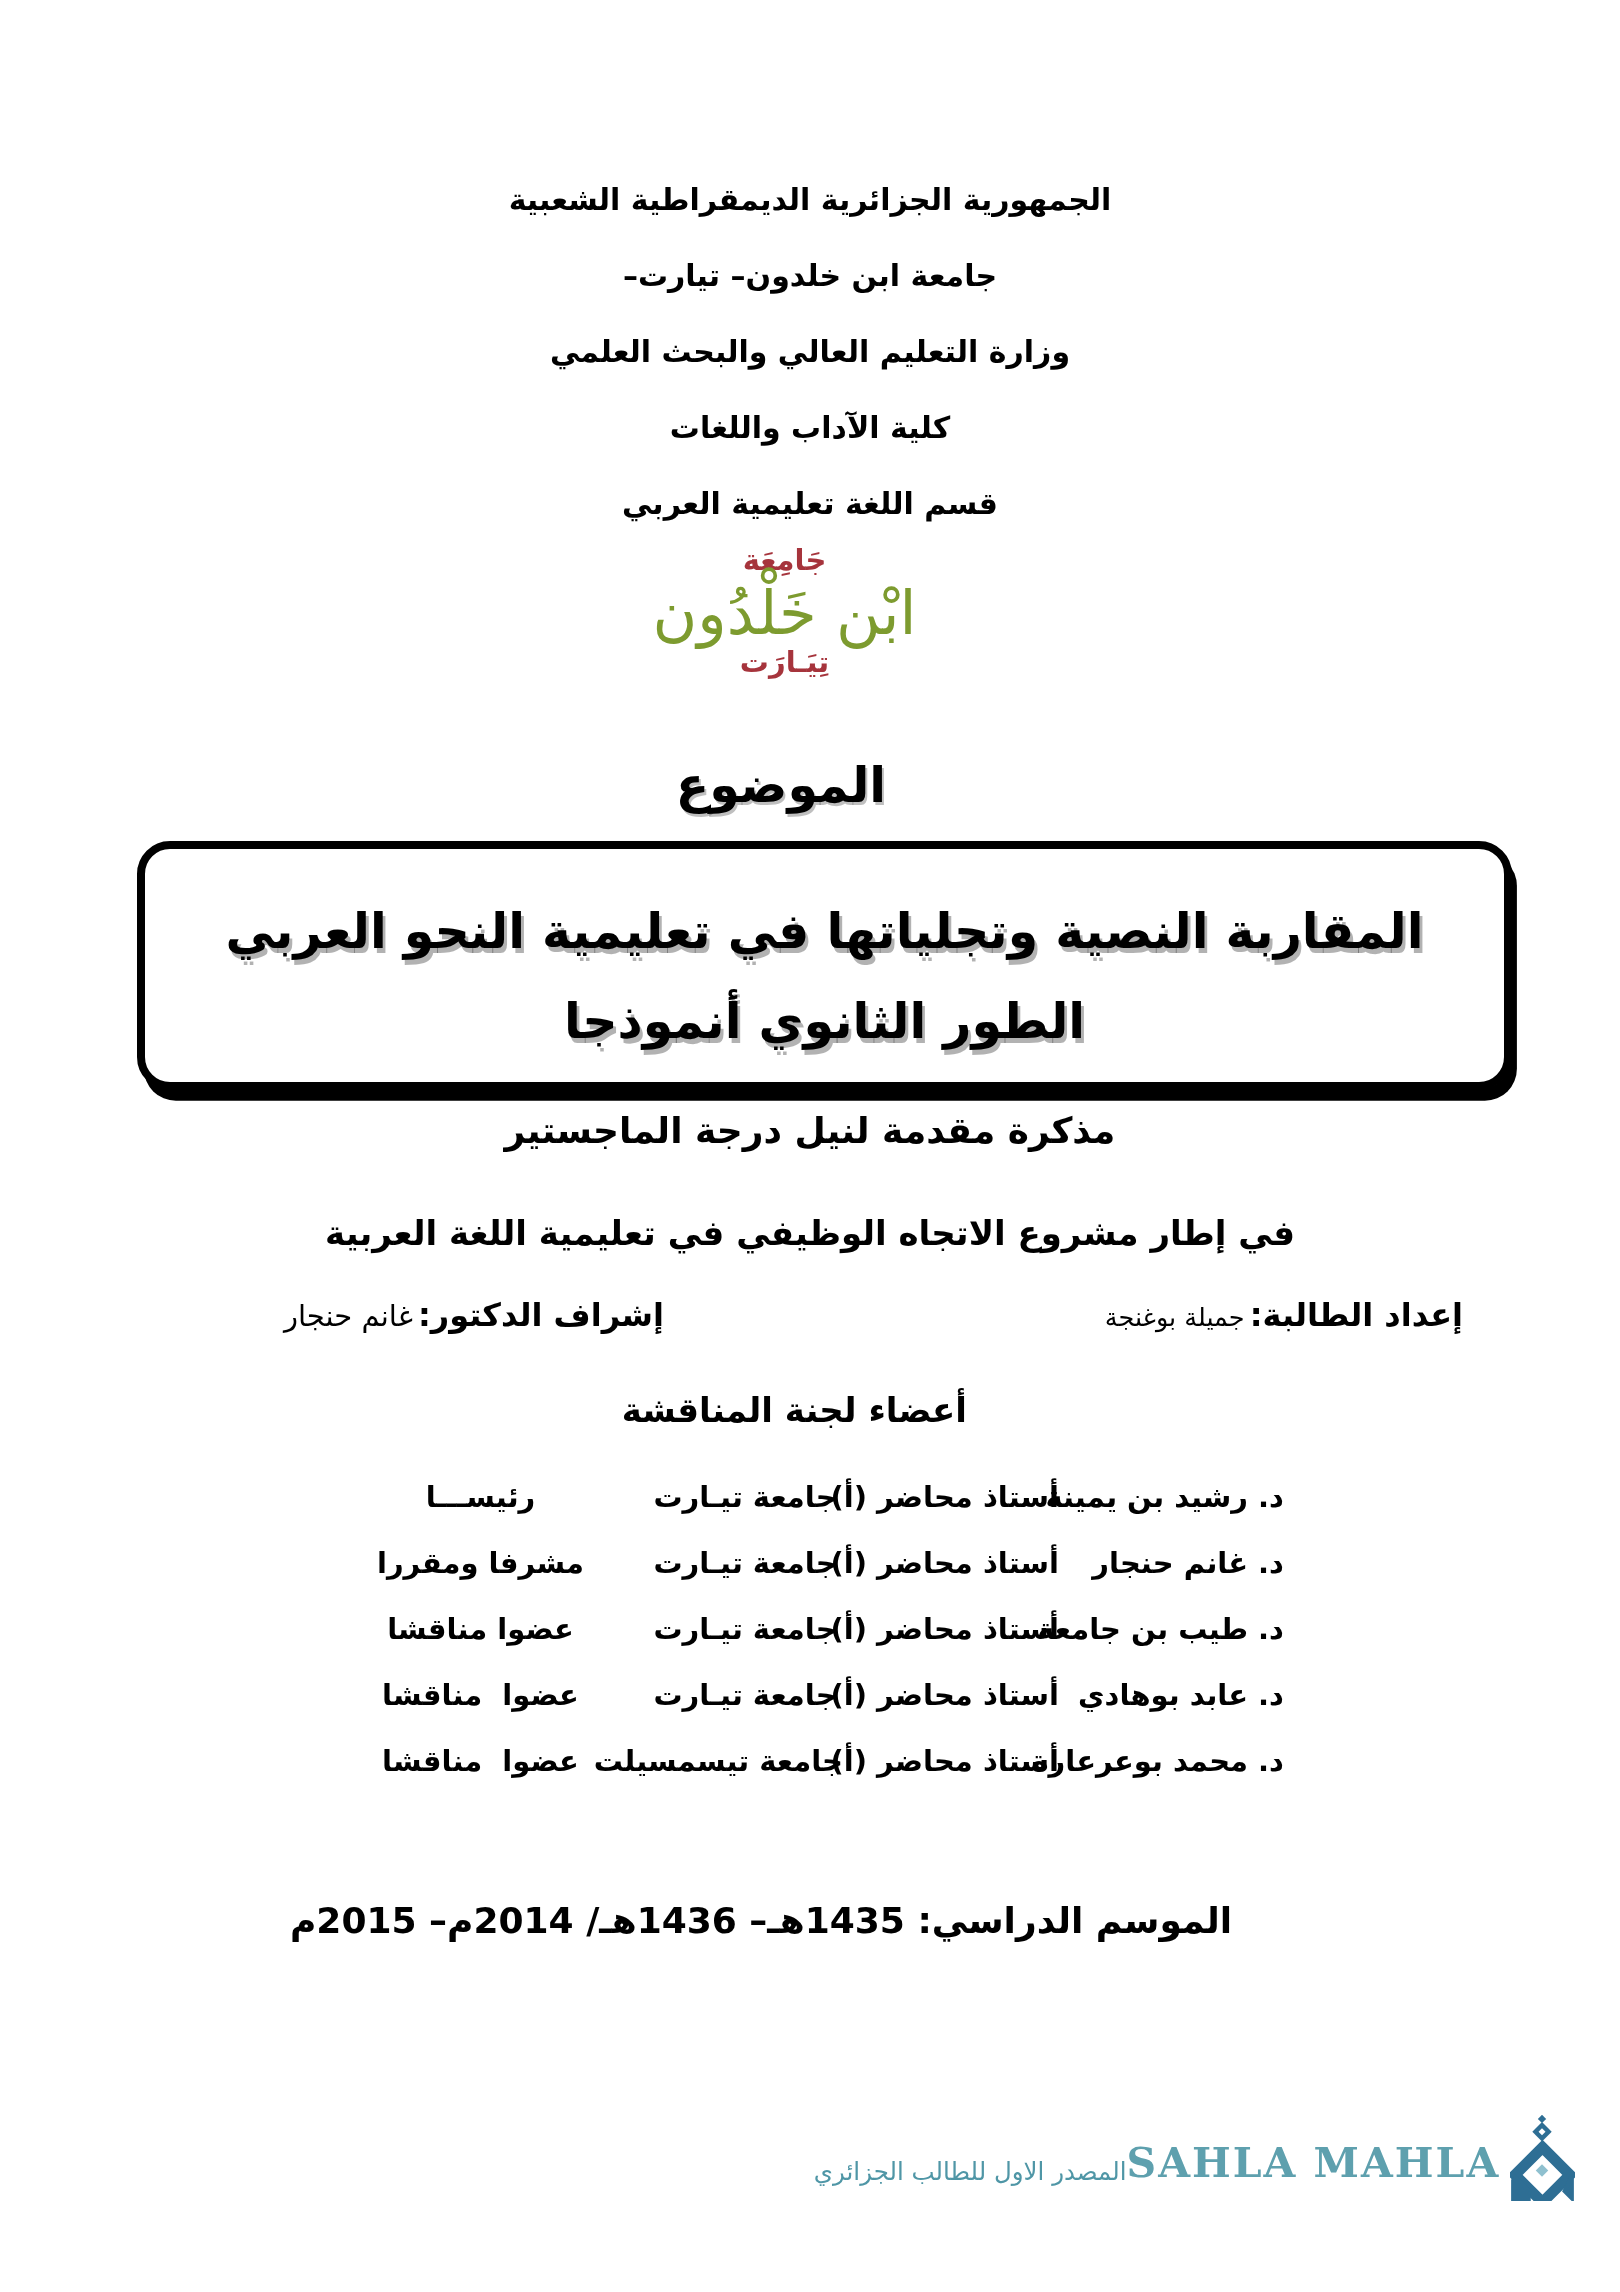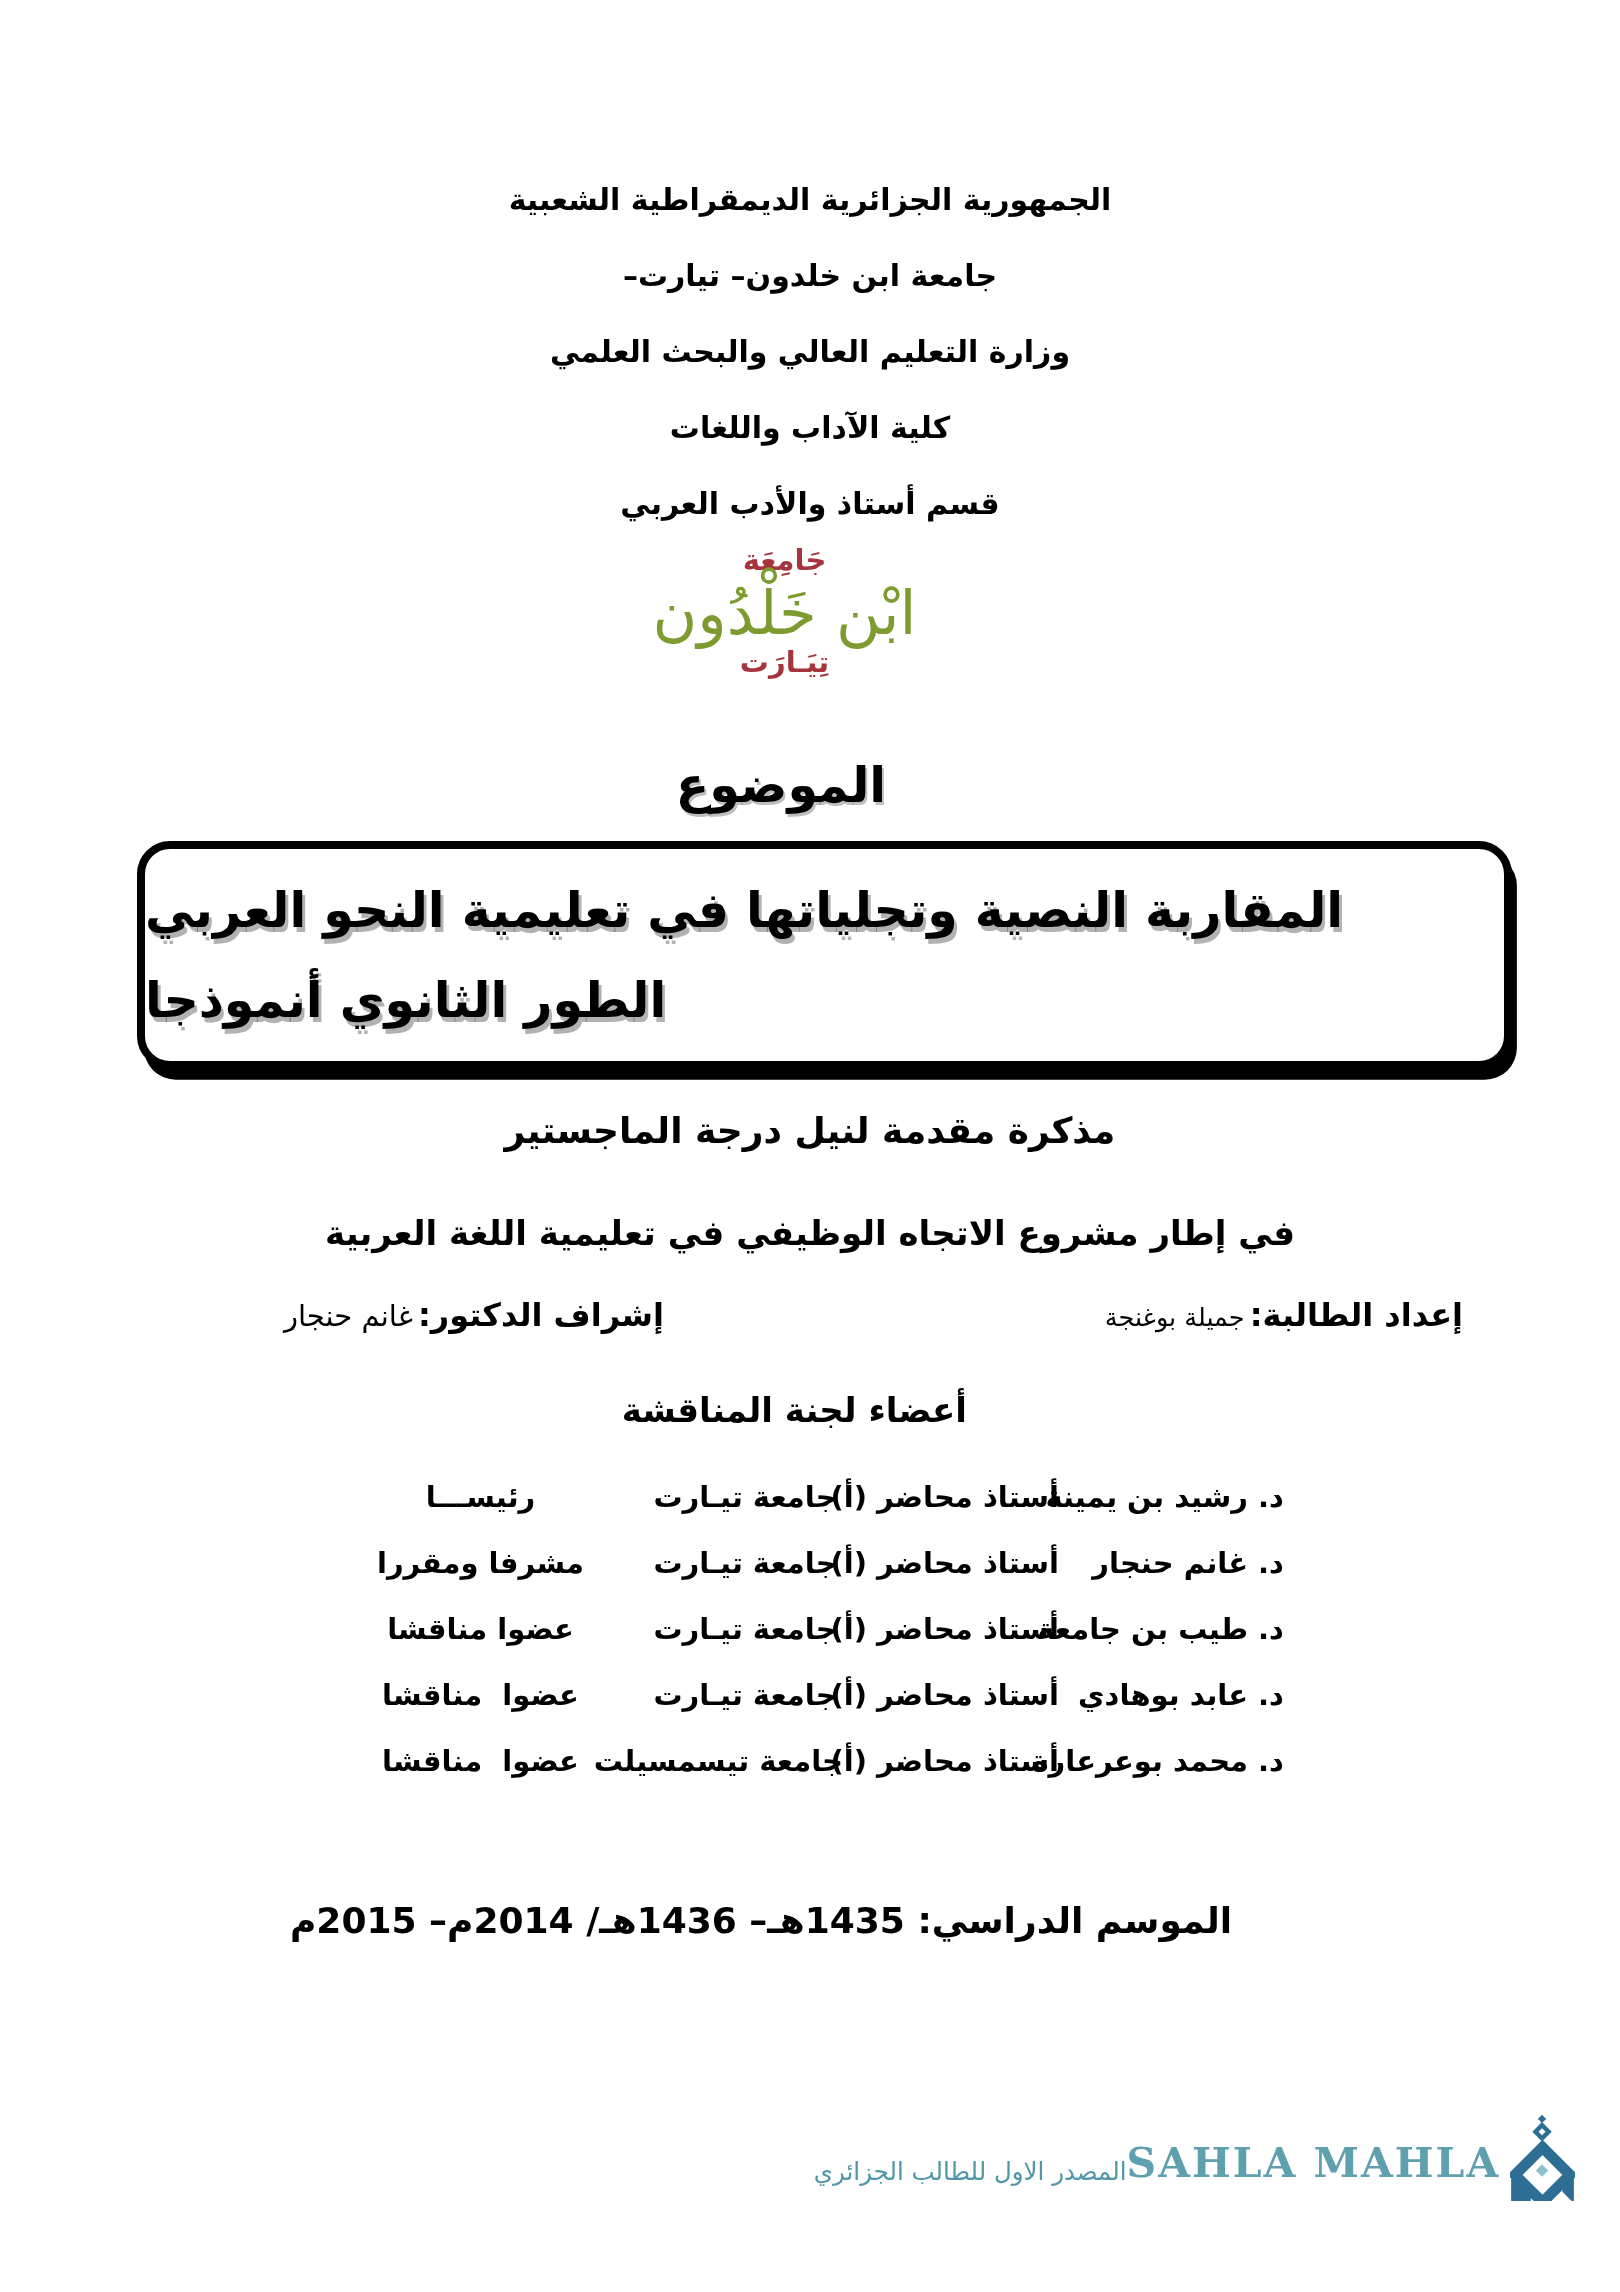--- a/index.html
+++ b/index.html
@@ -32,22 +32,22 @@
     transform:translateX(-29px);
     text-shadow:2px 2.9px 0 rgba(0,0,0,0.25);
   }
   
   .title-box{
     position:absolute;top:841px;left:137px;
     width:1359px;height:211px;
     background:#fff;
     border:8.8px solid #000;border-radius:33px;
     box-shadow:5.9px 11.8px 0 -1px #000;
-    display:flex;flex-direction:column;justify-content:space-evenly;align-items:flex-end;
-    padding-top:1px;box-sizing:content-box;
+    display:flex;flex-direction:column;justify-content:space-evenly;align-items:center;
+    padding-top:22px;box-sizing:content-box;
   }
   .title-line{
     font-size:49px;font-weight:bold;
     text-shadow:2.9px 4.9px 0 rgba(0,0,0,0.3);
     white-space:nowrap;
   }
   
   .degree1{position:absolute;top:1090px;left:0;right:0;text-align:center;font-size:36px;font-weight:bold;margin-top:20px;}
   .degree2{position:absolute;top:1213px;left:0;right:0;text-align:center;font-size:34px;font-weight:bold;}
   
@@ -98,21 +98,21 @@
 </head>
 <body>
 
 <div class="page">
 
   <div class="header">
     <div class="header-line">الجمهورية الجزائرية الديمقراطية الشعبية</div>
     <div class="header-line">جامعة ابن خلدون– تيارت–</div>
     <div class="header-line">وزارة التعليم العالي والبحث العلمي</div>
     <div class="header-line">كلية الآداب واللغات</div>
-    <div class="header-line">قسم أستاذ والأدب العربي</div>
+    <div class="header-line">قسم اللغة تعليمية العربي</div>
   </div>
 
   <div class="uni-logo">
     <span class="logo-top" style="color: rgb(166, 52, 60);">جَامِعَة</span>
     <span class="logo-mid" style="color: rgb(125, 155, 47);">ابْن خَلْدُون</span>
     <span class="logo-bottom" style="color: rgb(166, 52, 60);">تِيَـارَت</span>
   </div>
 
   <div class="subject">الموضوع</div>
 

